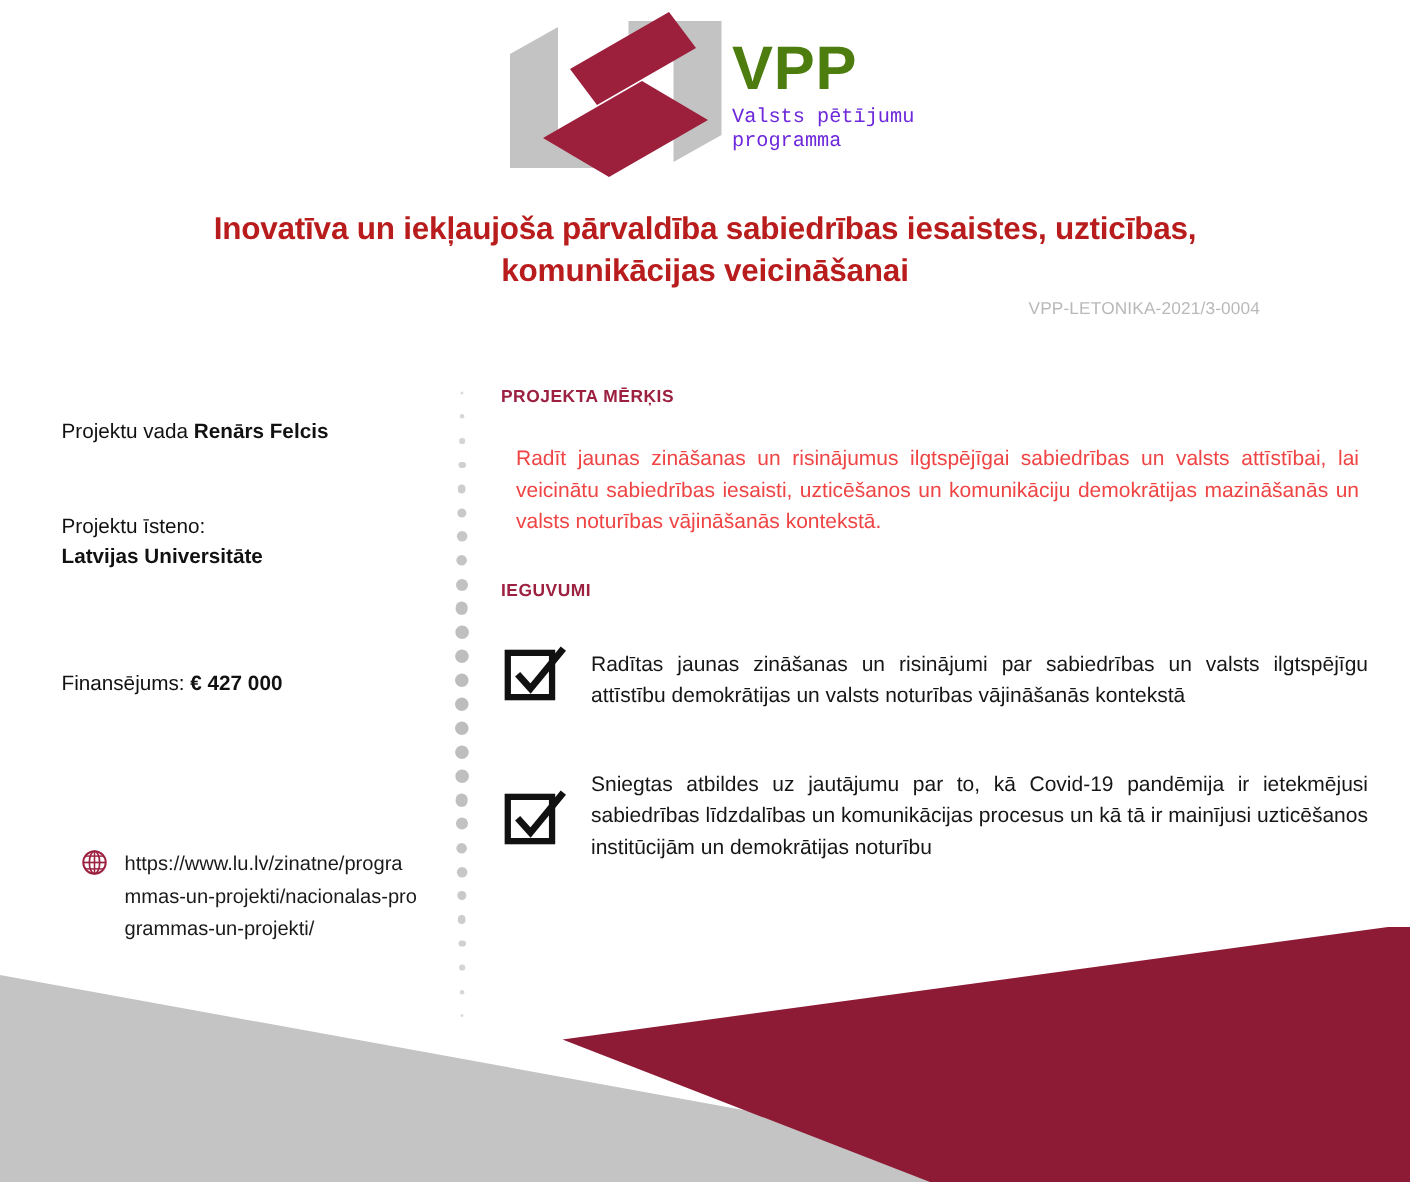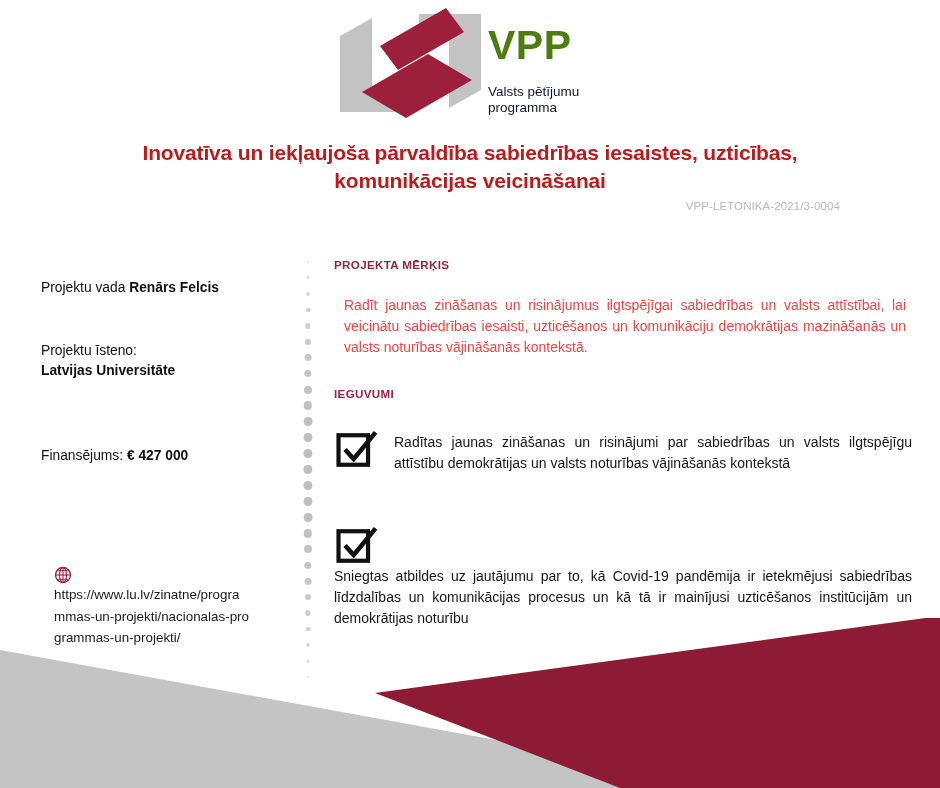--- a/index.html
+++ b/index.html
@@ -43,24 +43,24 @@
   .vpp-main {
     font-size: 41px;
     font-weight: bold;
     color: #4d7c0f;
     letter-spacing: 0.5px;
     line-height: 0.95;
     font-family: "Liberation Sans", sans-serif;
   }
   .vpp-sub {
     font-size: 13.5px;
-    color: #0f172a;
+    color: #6d28d9;
     line-height: 1.18;
-    margin-top: 19px;
-    font-family: Liberation Sans, sans-serif;
+    margin-top: 6px;
+    font-family: Liberation Mono, monospace;
   }
 
   
   #title {
     position: absolute;
     top: 139px;
     left: 100px;
     width: 740px;
     text-align: center;
     font-size: 21px;
@@ -108,21 +108,20 @@
     color: #9c2040;
     letter-spacing: 0.35px;
   }
   #more-info-row {
     position: absolute;
     top: 287px;
     left: 13px;
     width: 240px;
     display: flex;
     align-items: flex-start;
-    flex-direction: column;
   }
   #globe-icon {
     flex: 0 0 auto;
     width: 18px;
     height: 18px;
     margin-top: 1px;
     margin-right: 11px;
   }
   #more-info-url {
     font-size: 13.4px;
@@ -170,21 +169,21 @@
     text-align: justify;
     padding: 0 6px 0 10px;
   }
   #benefits-heading { margin-top: 29px; }
 
   .benefit-row {
     display: flex;
     align-items: flex-start;
     margin-top: 30px;
   }
-  .benefit-row.second { margin-top: 38px; flex-direction: column; }
+  .benefit-row.second { margin-top: 38px; }
   .check-icon {
     flex: 0 0 auto;
     width: 42px;
     height: 40px;
     margin-left: 2px;
     margin-right: 16px;
   }
   .benefit-text {
     font-size: 14px;
     color: #161616;

